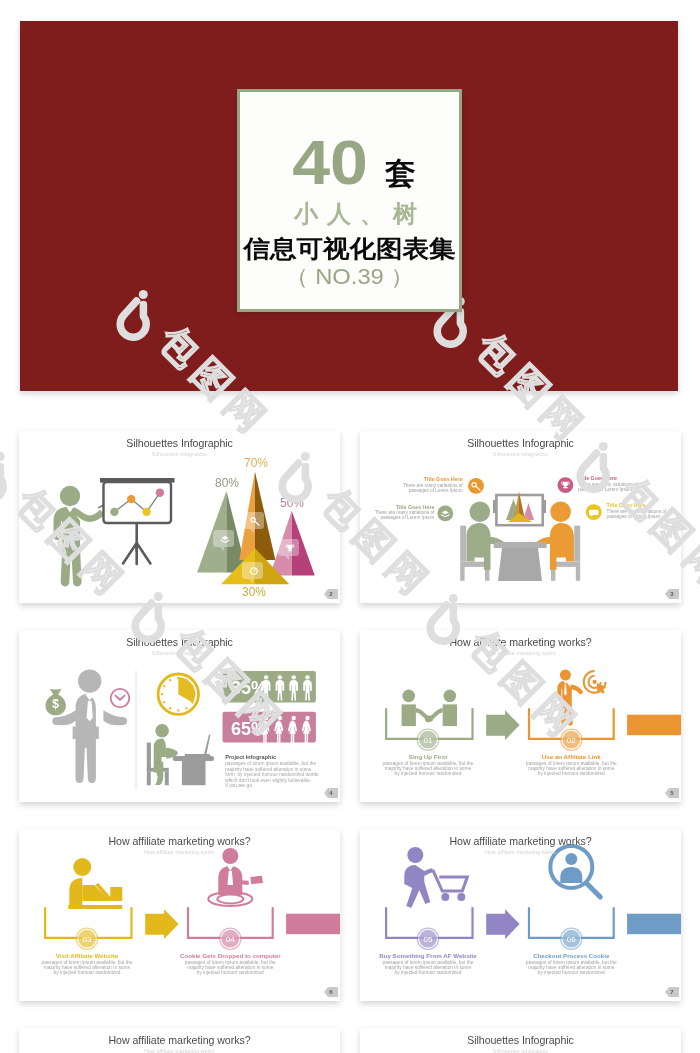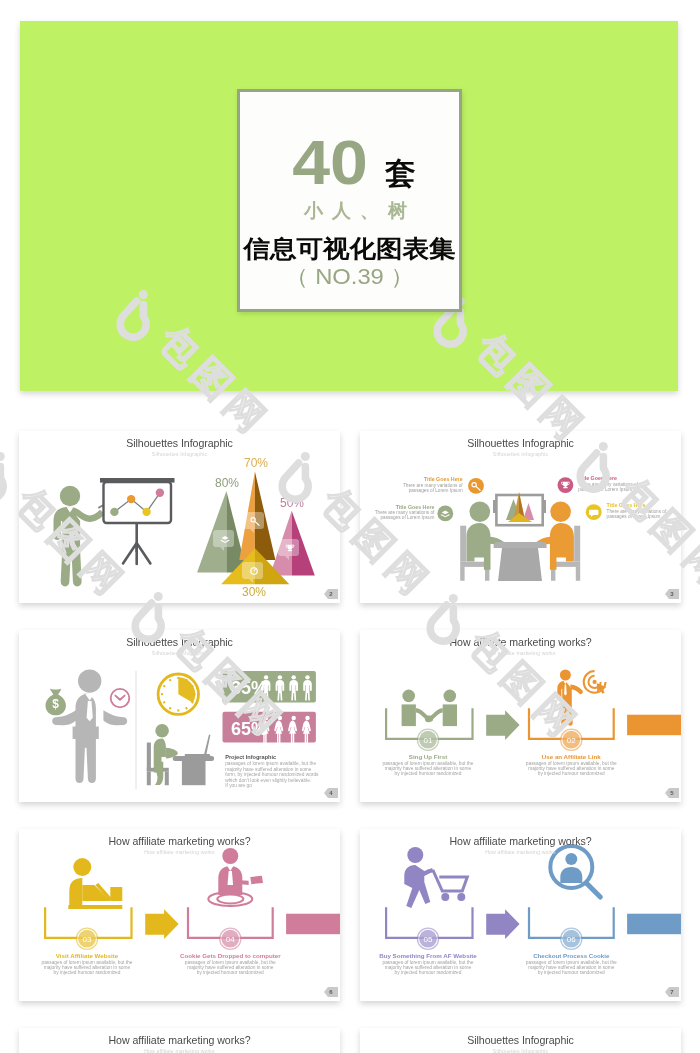--- a/index.html
+++ b/index.html
@@ -4,35 +4,35 @@
 <style>
   html,body{margin:0;padding:0;background:#ffffff;}
   body{width:700px;height:1053px;overflow:hidden;
        font-family:"Liberation Sans",sans-serif;-webkit-font-smoothing:antialiased;}
   .page{position:relative;width:700px;height:1053px;background:#fff;overflow:hidden;}
 
   
   .card{position:absolute;background:#fff;box-shadow:0 3px 6px rgba(0,0,0,.16);}
 
   
-  #collage{left:20px;top:21px;width:658px;height:370px;background:#bef264;}
+  #collage{left:20px;top:21px;width:658px;height:370px;background:#7f1d1d;}
   #collageGrid{position:absolute;inset:0;}
 
   
   #titleBox{position:absolute;left:217px;top:68px;width:225px;height:223px;
             background:#fdfdfb;border:3px solid #96a583;box-sizing:border-box;z-index:40;
             box-shadow:1px 2px 5px rgba(0,0,0,.13);}
   #titleBox .row40{position:absolute;left:0;right:0;top:44px;text-align:center;
             font-weight:bold;line-height:1;white-space:nowrap;}
   #titleBox .n40{font-size:63px;letter-spacing:0px;color:#97a783;
             display:inline-block;transform:translate(-4px,-5px) scaleX(1.08);}
   #titleBox .u40{font-size:31px;color:#0b0b0b;display:inline-block;
             transform:translate(16px,-5px) scaleX(.98);font-weight:bold;}
   #titleBox .sub{position:absolute;left:0;right:8px;top:106px;text-align:center;
-            color:#a9b795;font-size:19px;letter-spacing:9px;font-weight:bold;text-indent:9px;margin-left:20px;}
+            color:#a9b795;font-size:24px;letter-spacing:9px;font-weight:bold;text-indent:9px;margin-left:20px;}
   #titleBox .main{position:absolute;left:0;right:0;top:141px;text-align:center;
             color:#0a0a0a;font-size:24px;letter-spacing:0px;font-weight:bold;
             white-space:nowrap;transform:scale(1.105,1.01);transform-origin:50% 0;}
   #titleBox .edi{position:absolute;left:0;right:0;top:170px;text-align:center;
             color:#97a783;font-size:22px;letter-spacing:0px;font-weight:500;
             white-space:nowrap;transform:scaleX(1.08);}
 
   
   .slide{position:absolute;width:321px;height:172px;background:#fff;
          box-shadow:0 3px 6px rgba(0,0,0,.17);overflow:hidden;}

